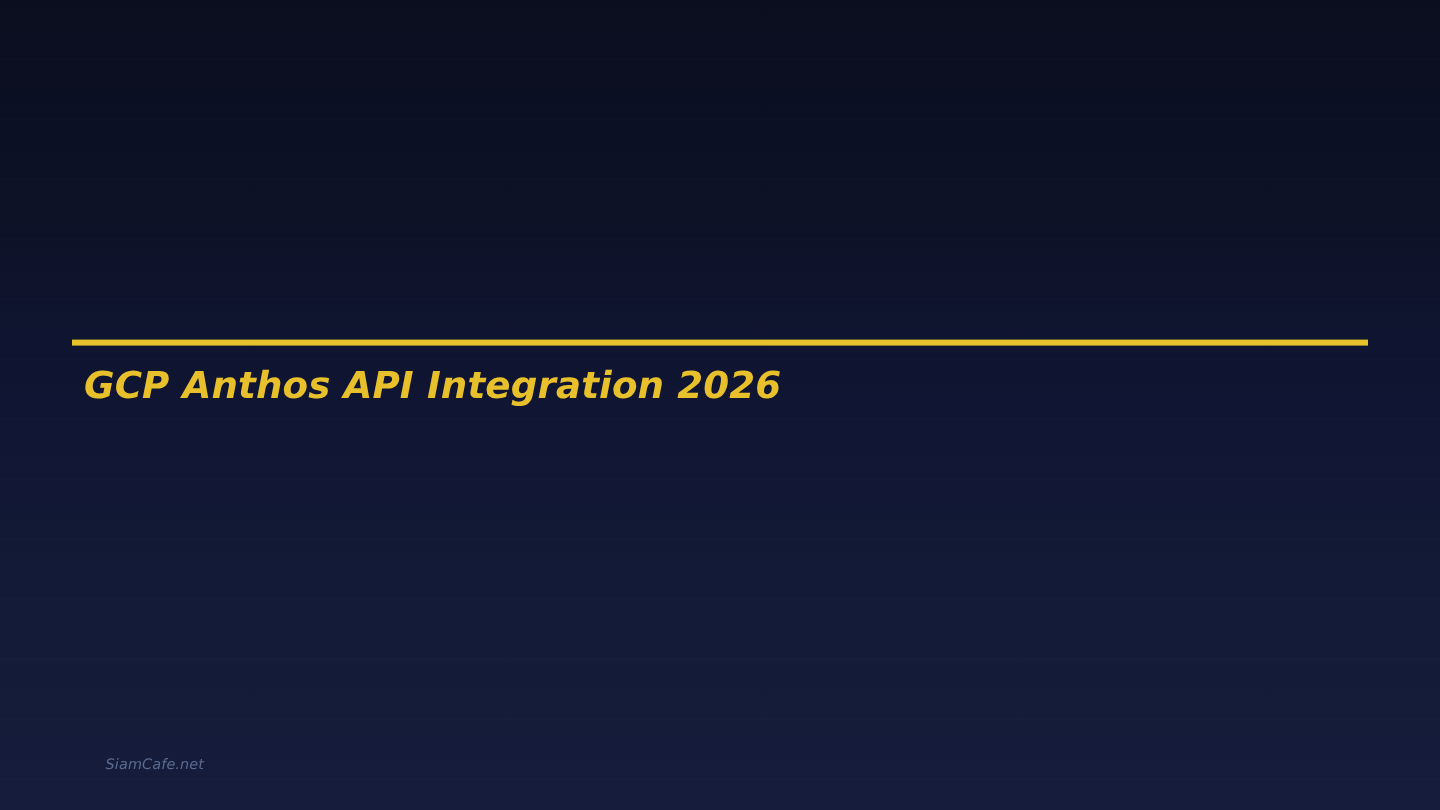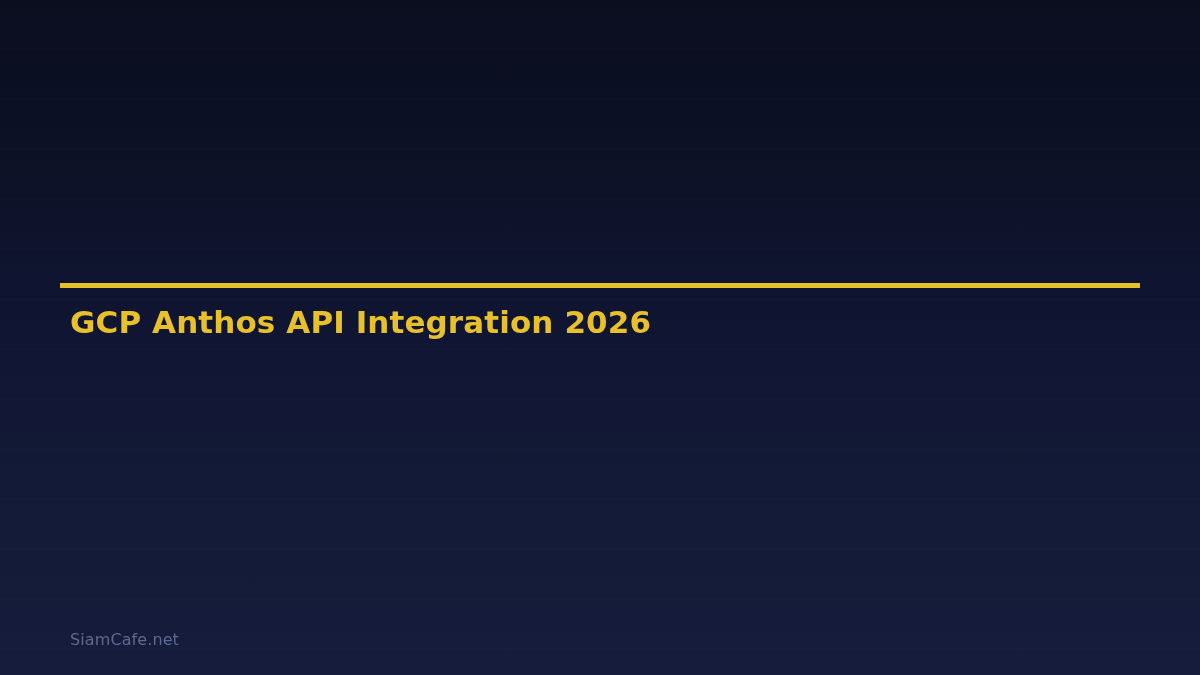--- a/index.html
+++ b/index.html
@@ -22,20 +22,21 @@
       #0b0f21   7%,
       #0c1024   16%,
       #0e1228   28%,
       #0f1430   42%,
       #101634   55%,
       #121935   66%,
       #131b38   78%,
       #151c3a   89%,
       #161d3c  100%
     );
+    font-style: italic;
   }
 
   
   #slide .band-overlay {
     position: absolute;
     inset: 0;
     pointer-events: none;
     background:
       repeating-linear-gradient(
         180deg,
@@ -67,23 +68,23 @@
     font-size: 31px;
     font-weight: 700;
     line-height: 1.15;
     letter-spacing: 0.1px;
     color: #e8c02b;
     white-space: nowrap;
   }
 
   .footer {
     position: absolute;
-    left: 70px;
+    left: 88px;
     top: 630px;
-    font-size: 16px;
+    font-size: 12px;
     font-weight: 400;
     line-height: 1.3;
     color: #5a6a90;
     letter-spacing: 0.1px;
   }
 </style>
 </head>
 <body>
 
 <div id="slide">

